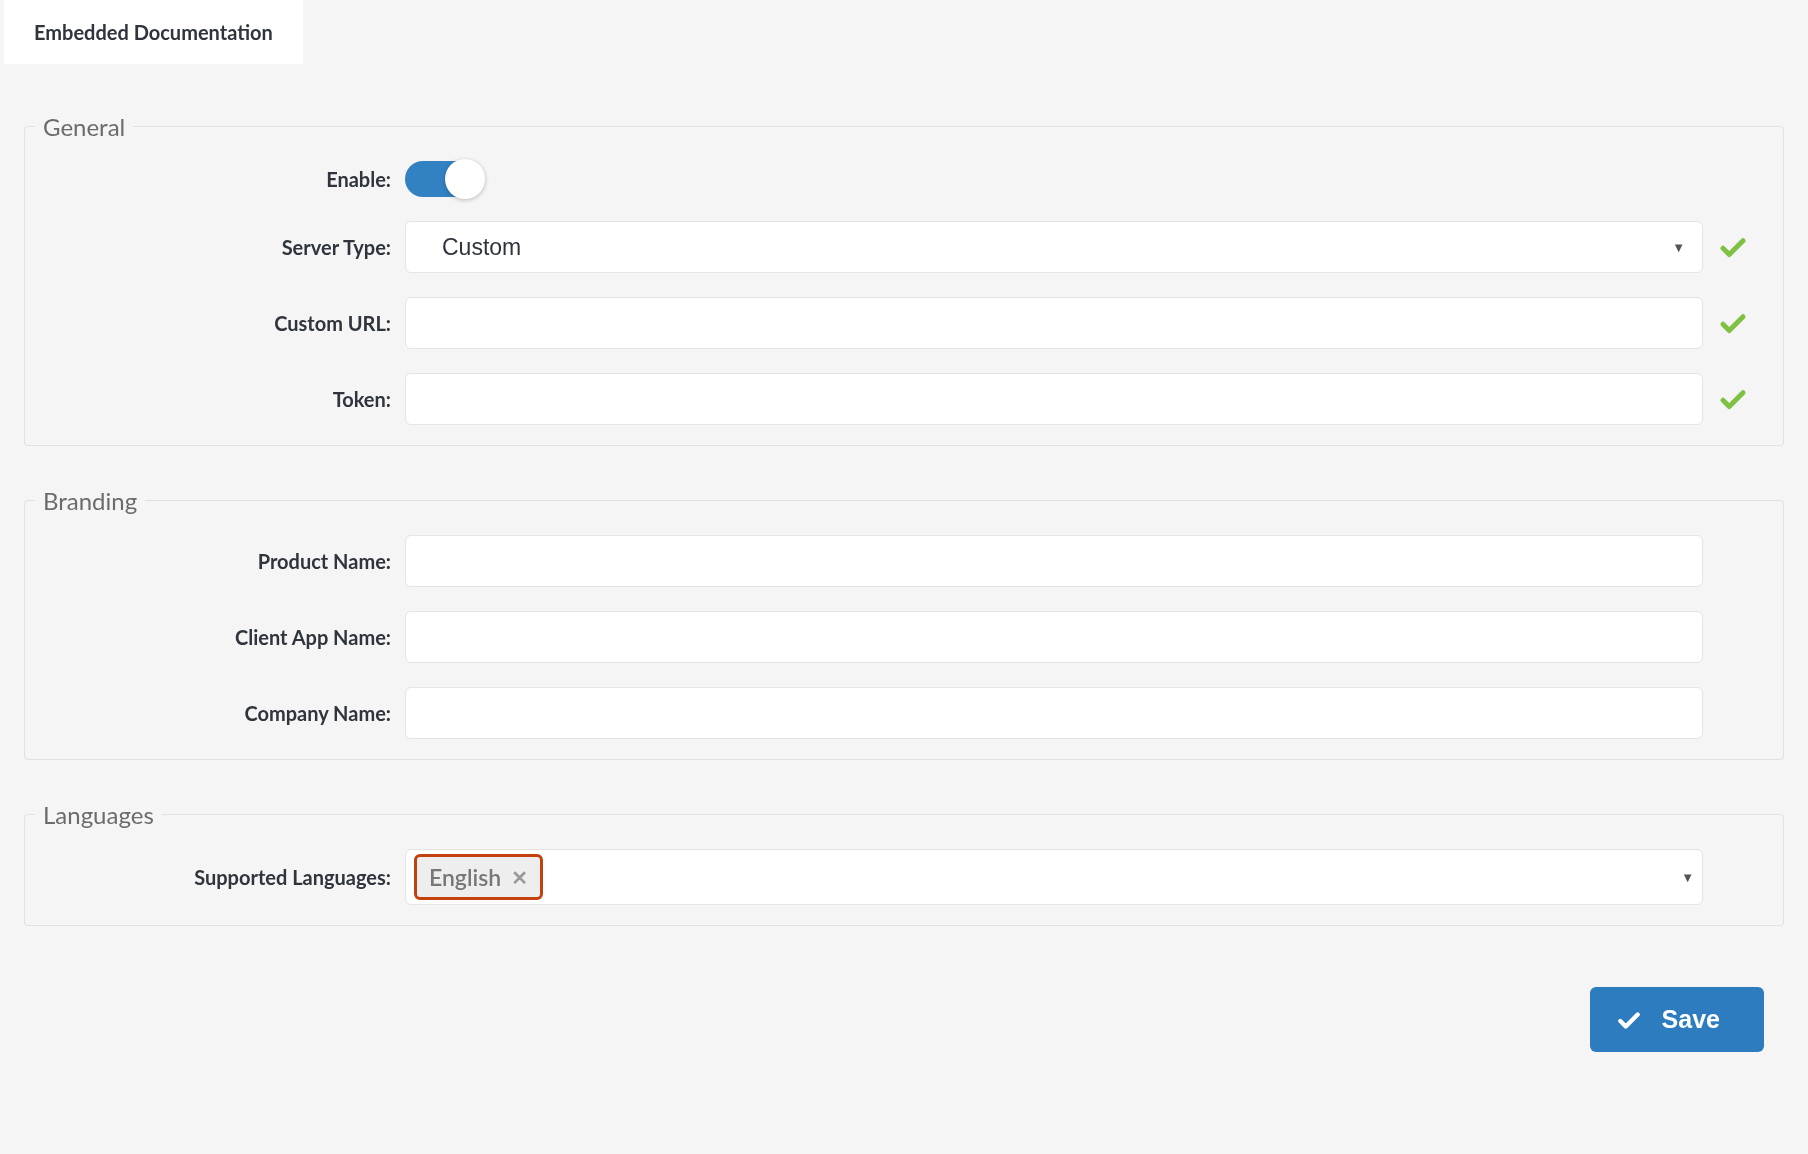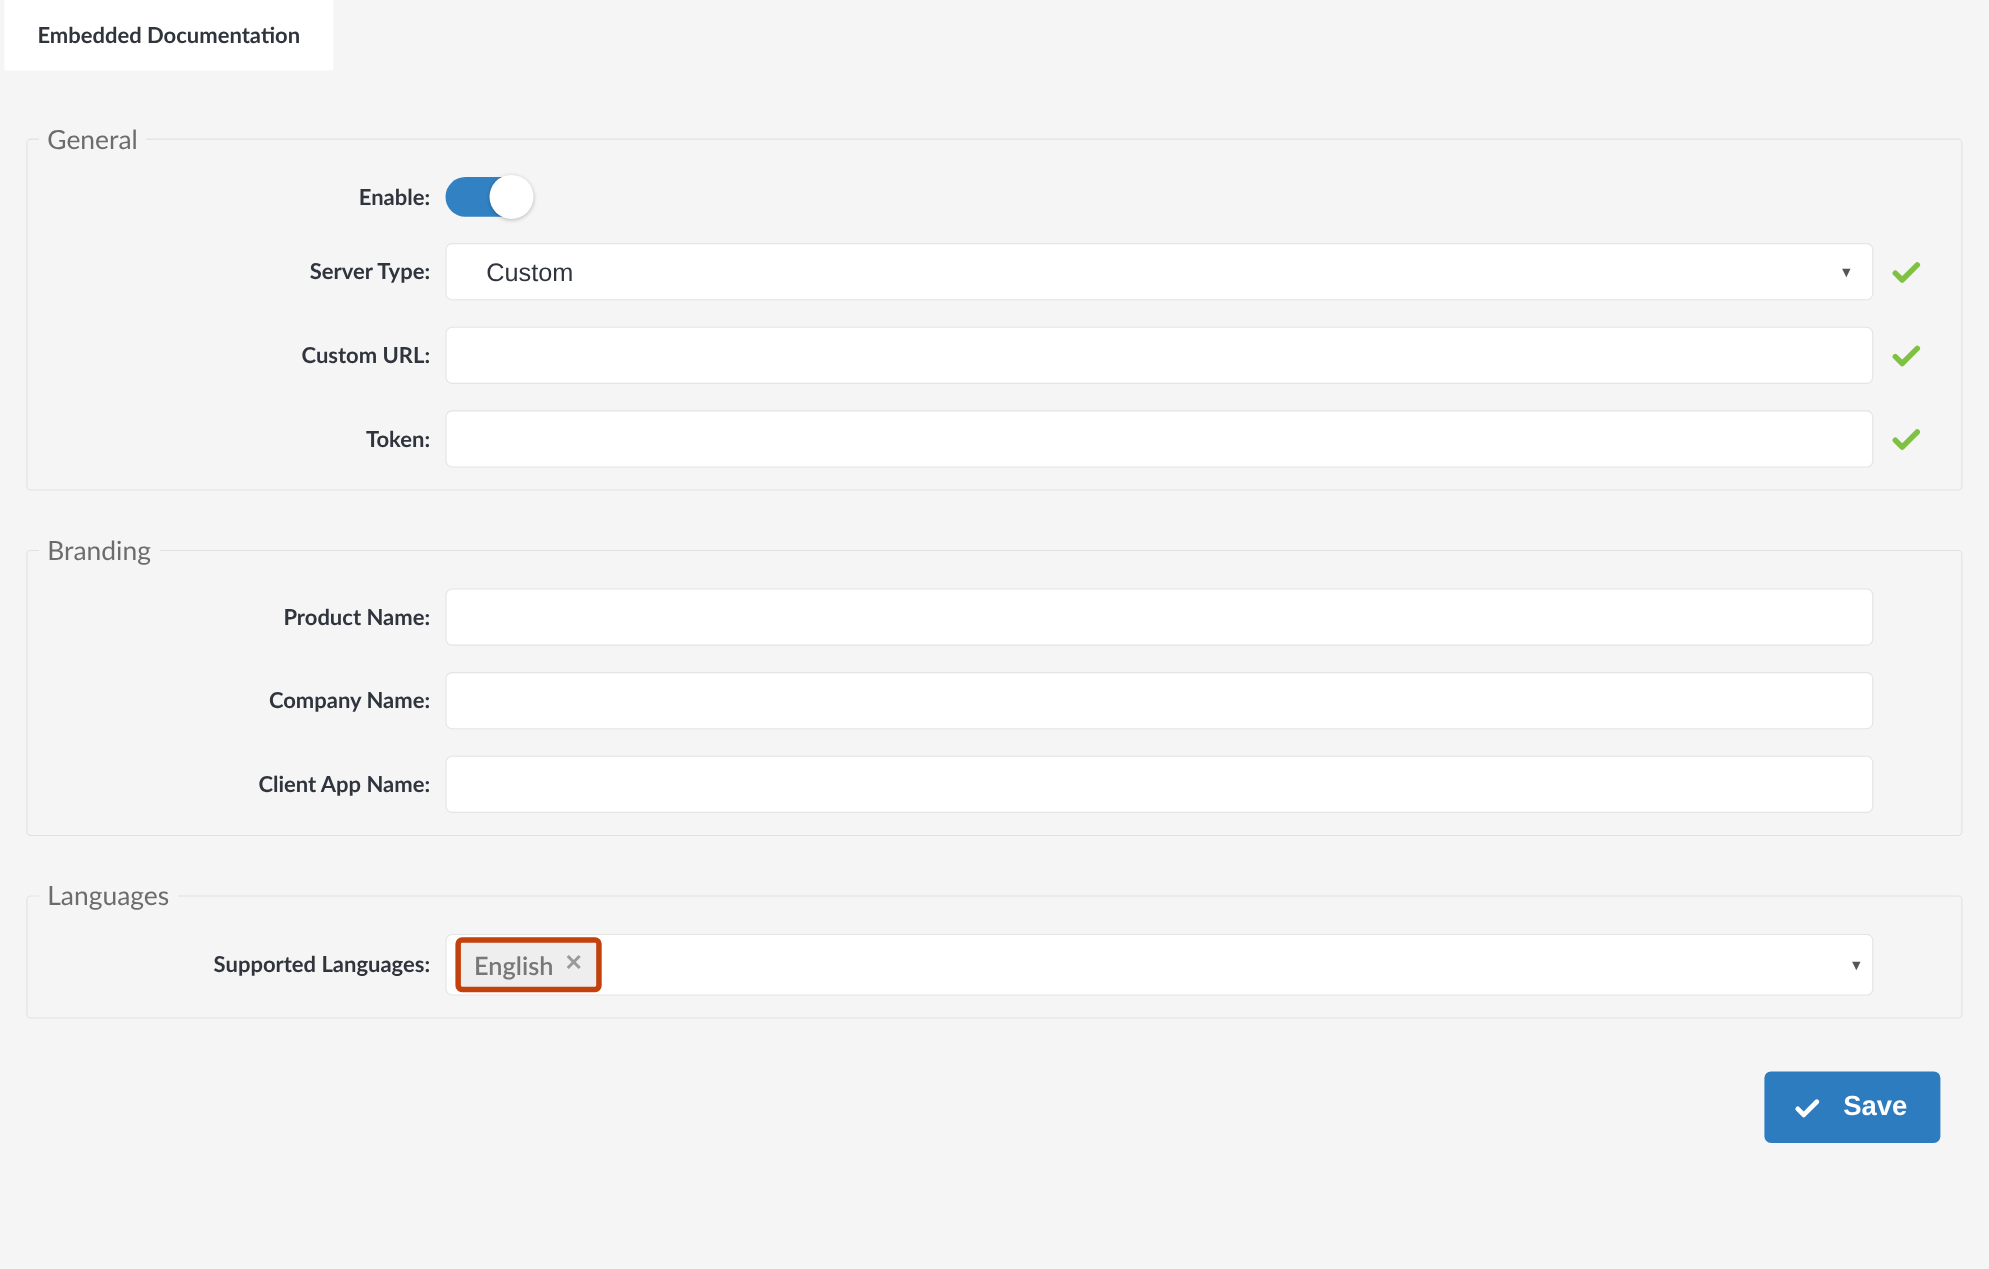--- a/index.html
+++ b/index.html
@@ -128,23 +128,23 @@
 
   
   .multi-select {
     display: flex;
     align-items: center;
     padding: 6px 8px;
     height: 56px;
   }
   .chip {
     display: inline-flex;
-    align-items: flex-start;
+    align-items: center;
     background: #eeeeee;
-    border: 5px solid #c2410c;
+    border: 3px solid #c2410c;
     border-radius: 6px;
     padding: 6px 12px;
     font-size: 23px;
     font-weight: 600;
     color: #777;
   }
   .chip .chip-x {
     margin-left: 10px;
     color: #9a9a9a;
     font-weight: 700;
@@ -164,24 +164,25 @@
     padding: 48px 20px 20px 20px;
   }
   .btn-save {
     display: inline-flex;
     align-items: center;
     gap: 20px;
     background: #2d7cc0;
     color: #ffffff;
     border: none;
     border-radius: 6px;
-    padding: 18px 30px 18px 26px;
+    padding: 18px 44px 18px 26px;
     font-size: 25px;
     font-weight: 700;
     cursor: pointer;
+    margin-top: 13px;
   }
   .btn-save svg { width: 26px; height: 26px; }
 </style>
 </head>
 <body>
 
 <div class="page">
 
   <div class="tab-bar">
     <div class="tab">Embedded Documentation</div>
@@ -248,29 +249,29 @@
 
       <div class="form-row">
         <div class="form-label">Product Name:</div>
         <div class="form-control-wrap">
           <input type="text" class="text-input" value="" style="">
           <span class="valid-icon"></span>
         </div>
       </div>
 
       <div class="form-row">
+        <div class="form-label">Client App Name:</div>
+        <div class="form-control-wrap">
+          <input type="text" class="text-input" value="" style="">
+          <span class="valid-icon"></span>
+        </div>
+      </div>
+
+      <div class="form-row">
         <div class="form-label">Company Name:</div>
-        <div class="form-control-wrap">
-          <input type="text" class="text-input" value="" style="">
-          <span class="valid-icon"></span>
-        </div>
-      </div>
-
-      <div class="form-row">
-        <div class="form-label">Client App Name:</div>
         <div class="form-control-wrap">
           <input type="text" class="text-input" value="" style="">
           <span class="valid-icon"></span>
         </div>
       </div>
     </fieldset>
 
     <fieldset>
       <legend>Languages</legend>
 

